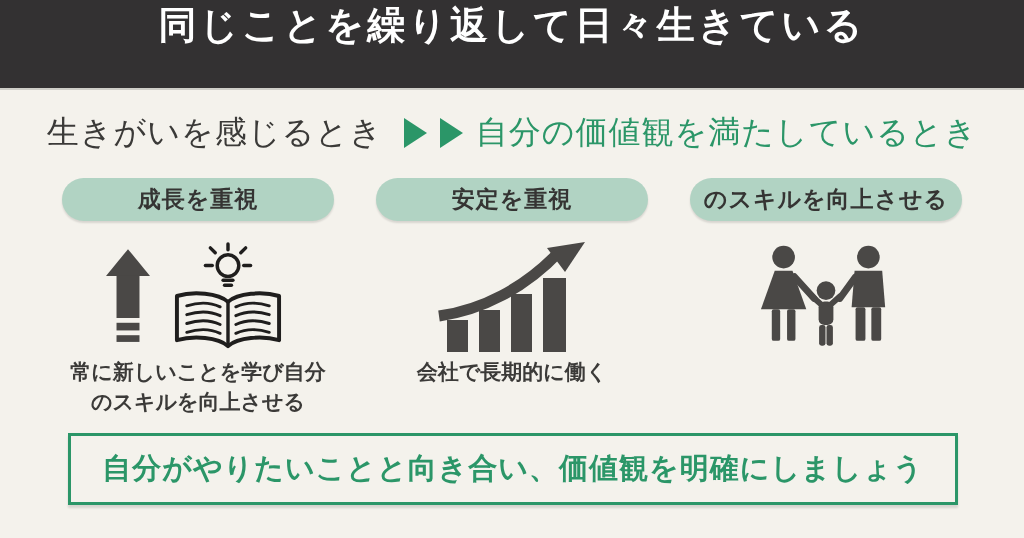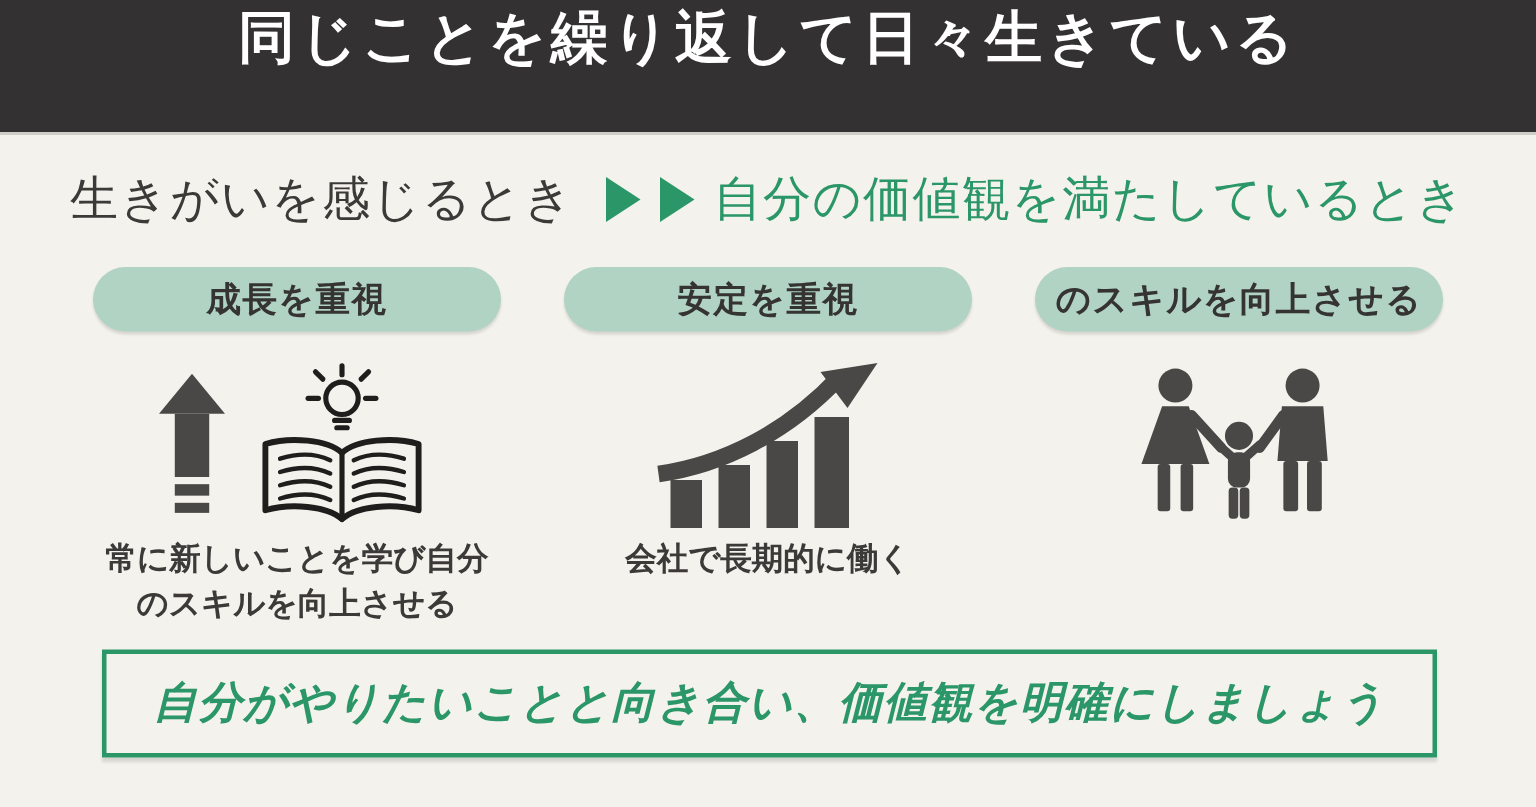--- a/index.html
+++ b/index.html
@@ -69,21 +69,20 @@
   }
   .desc span{display:block;}
   
   .footer-box{
     margin:16px 66px 0 68px;
     border:3px solid var(--accent-green);
     background:var(--page-bg);
     display:flex;align-items:center;justify-content:center;
     padding:13px 10px;
     box-shadow:0 3px 2px rgba(0,0,0,.12);
-    font-style:italic;
   }
   .footer-box span{
     color:var(--accent-green);font-size:29px;font-weight:700;letter-spacing:1px;white-space:nowrap;
   }
 </style>
 </head>
 <body>
 
 <div class="page">
 

